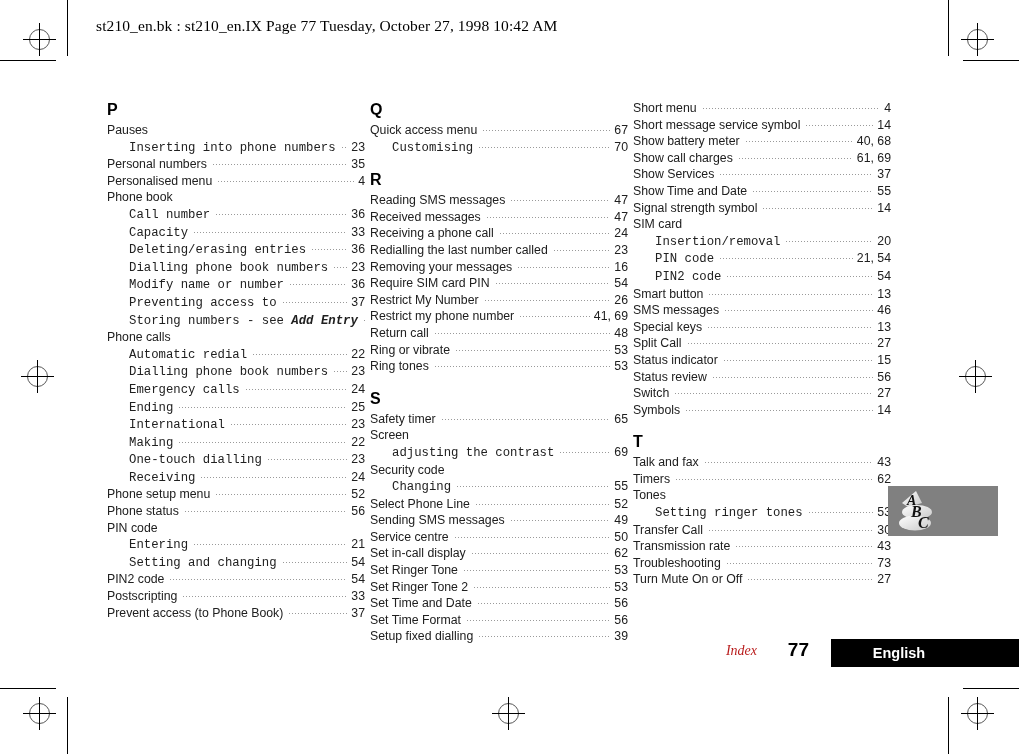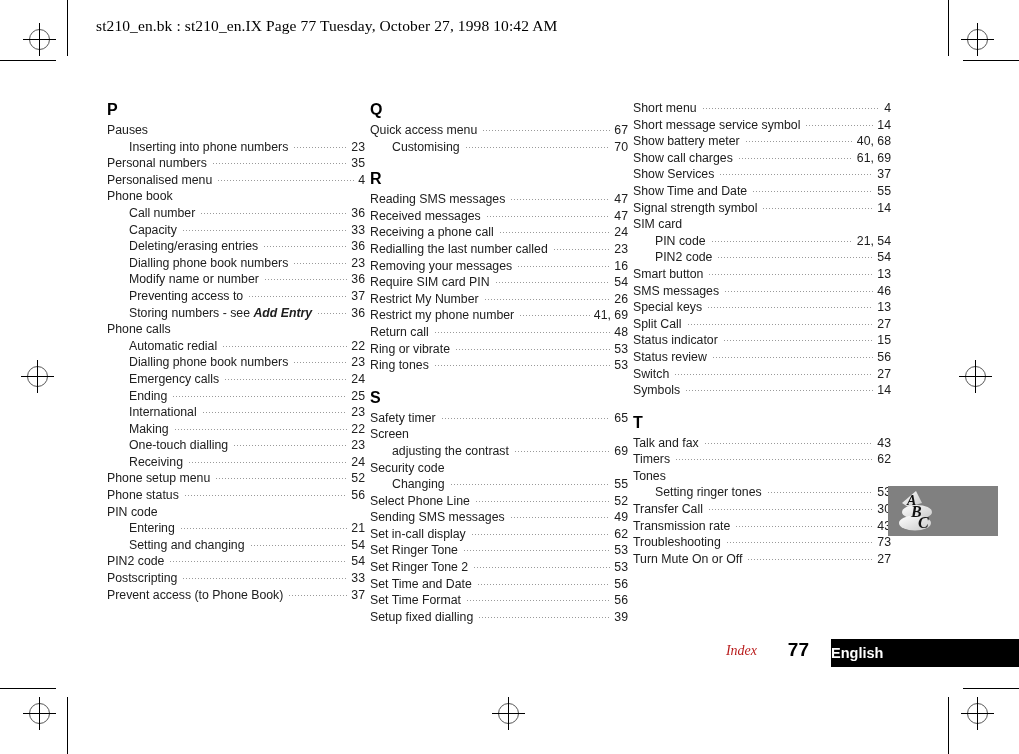--- a/index.html
+++ b/index.html
@@ -101,21 +101,21 @@
 
   .entry {
     display: flex;
     align-items: baseline;
     font-size: 12.3px;
     line-height: 16.6px;
     color: #202020;
     white-space: nowrap;
     overflow: hidden;
   }
-  .entry.sub .label { padding-left: 22px; }
+  .entry.sub .label { padding-left: 22px; font-family: Liberation Mono, monospace; }
   .entry .label {
     flex: 0 0 auto;
     padding-right: 3px;
   }
   .entry .leader {
     flex: 1 1 auto;
     overflow: hidden;
     height: 1px;
     position: relative;
     top: -3px;
@@ -188,20 +188,21 @@
     width: 188px;
     height: 28px;
     background: #000000;
   }
   .footer .f-lang {
     position: absolute;
     left: 0;
     top: 0;
     width: 136px;
     line-height: 28px;
+    text-align: center;
     color: #ffffff;
     font-family: "Liberation Sans", sans-serif;
     font-weight: bold;
     font-size: 14.5px;
   }
 </style>
 </head>
 <body>
 
 <div id="page">
@@ -500,20 +501,25 @@
           <span class="label">Select Phone Line</span>
           <span class="leader"></span>
           <span class="pageno">52</span>
         </div>
         <div class="entry">
           <span class="label">Sending SMS messages</span>
           <span class="leader"></span>
           <span class="pageno">49</span>
         </div>
         <div class="entry">
+          <span class="label">Service centre</span>
+          <span class="leader"></span>
+          <span class="pageno">50</span>
+        </div>
+        <div class="entry">
           <span class="label">Set in-call display</span>
           <span class="leader"></span>
           <span class="pageno">62</span>
         </div>
         <div class="entry">
           <span class="label">Set Ringer Tone</span>
           <span class="leader"></span>
           <span class="pageno">53</span>
         </div>
         <div class="entry">
@@ -570,20 +576,25 @@
         </div>
         <div class="entry">
           <span class="label">Signal strength symbol</span>
           <span class="leader"></span>
           <span class="pageno">14</span>
         </div>
         <div class="entry noleader">
           <span class="label">SIM card</span>
           <span class="leader"></span>
           <span class="pageno"></span>
+        </div>
+        <div class="entry sub">
+          <span class="label">Insertion/removal</span>
+          <span class="leader"></span>
+          <span class="pageno">20</span>
         </div>
         <div class="entry sub">
           <span class="label">PIN code</span>
           <span class="leader"></span>
           <span class="pageno">21, 54</span>
         </div>
         <div class="entry sub">
           <span class="label">PIN2 code</span>
           <span class="leader"></span>
           <span class="pageno">54</span>

